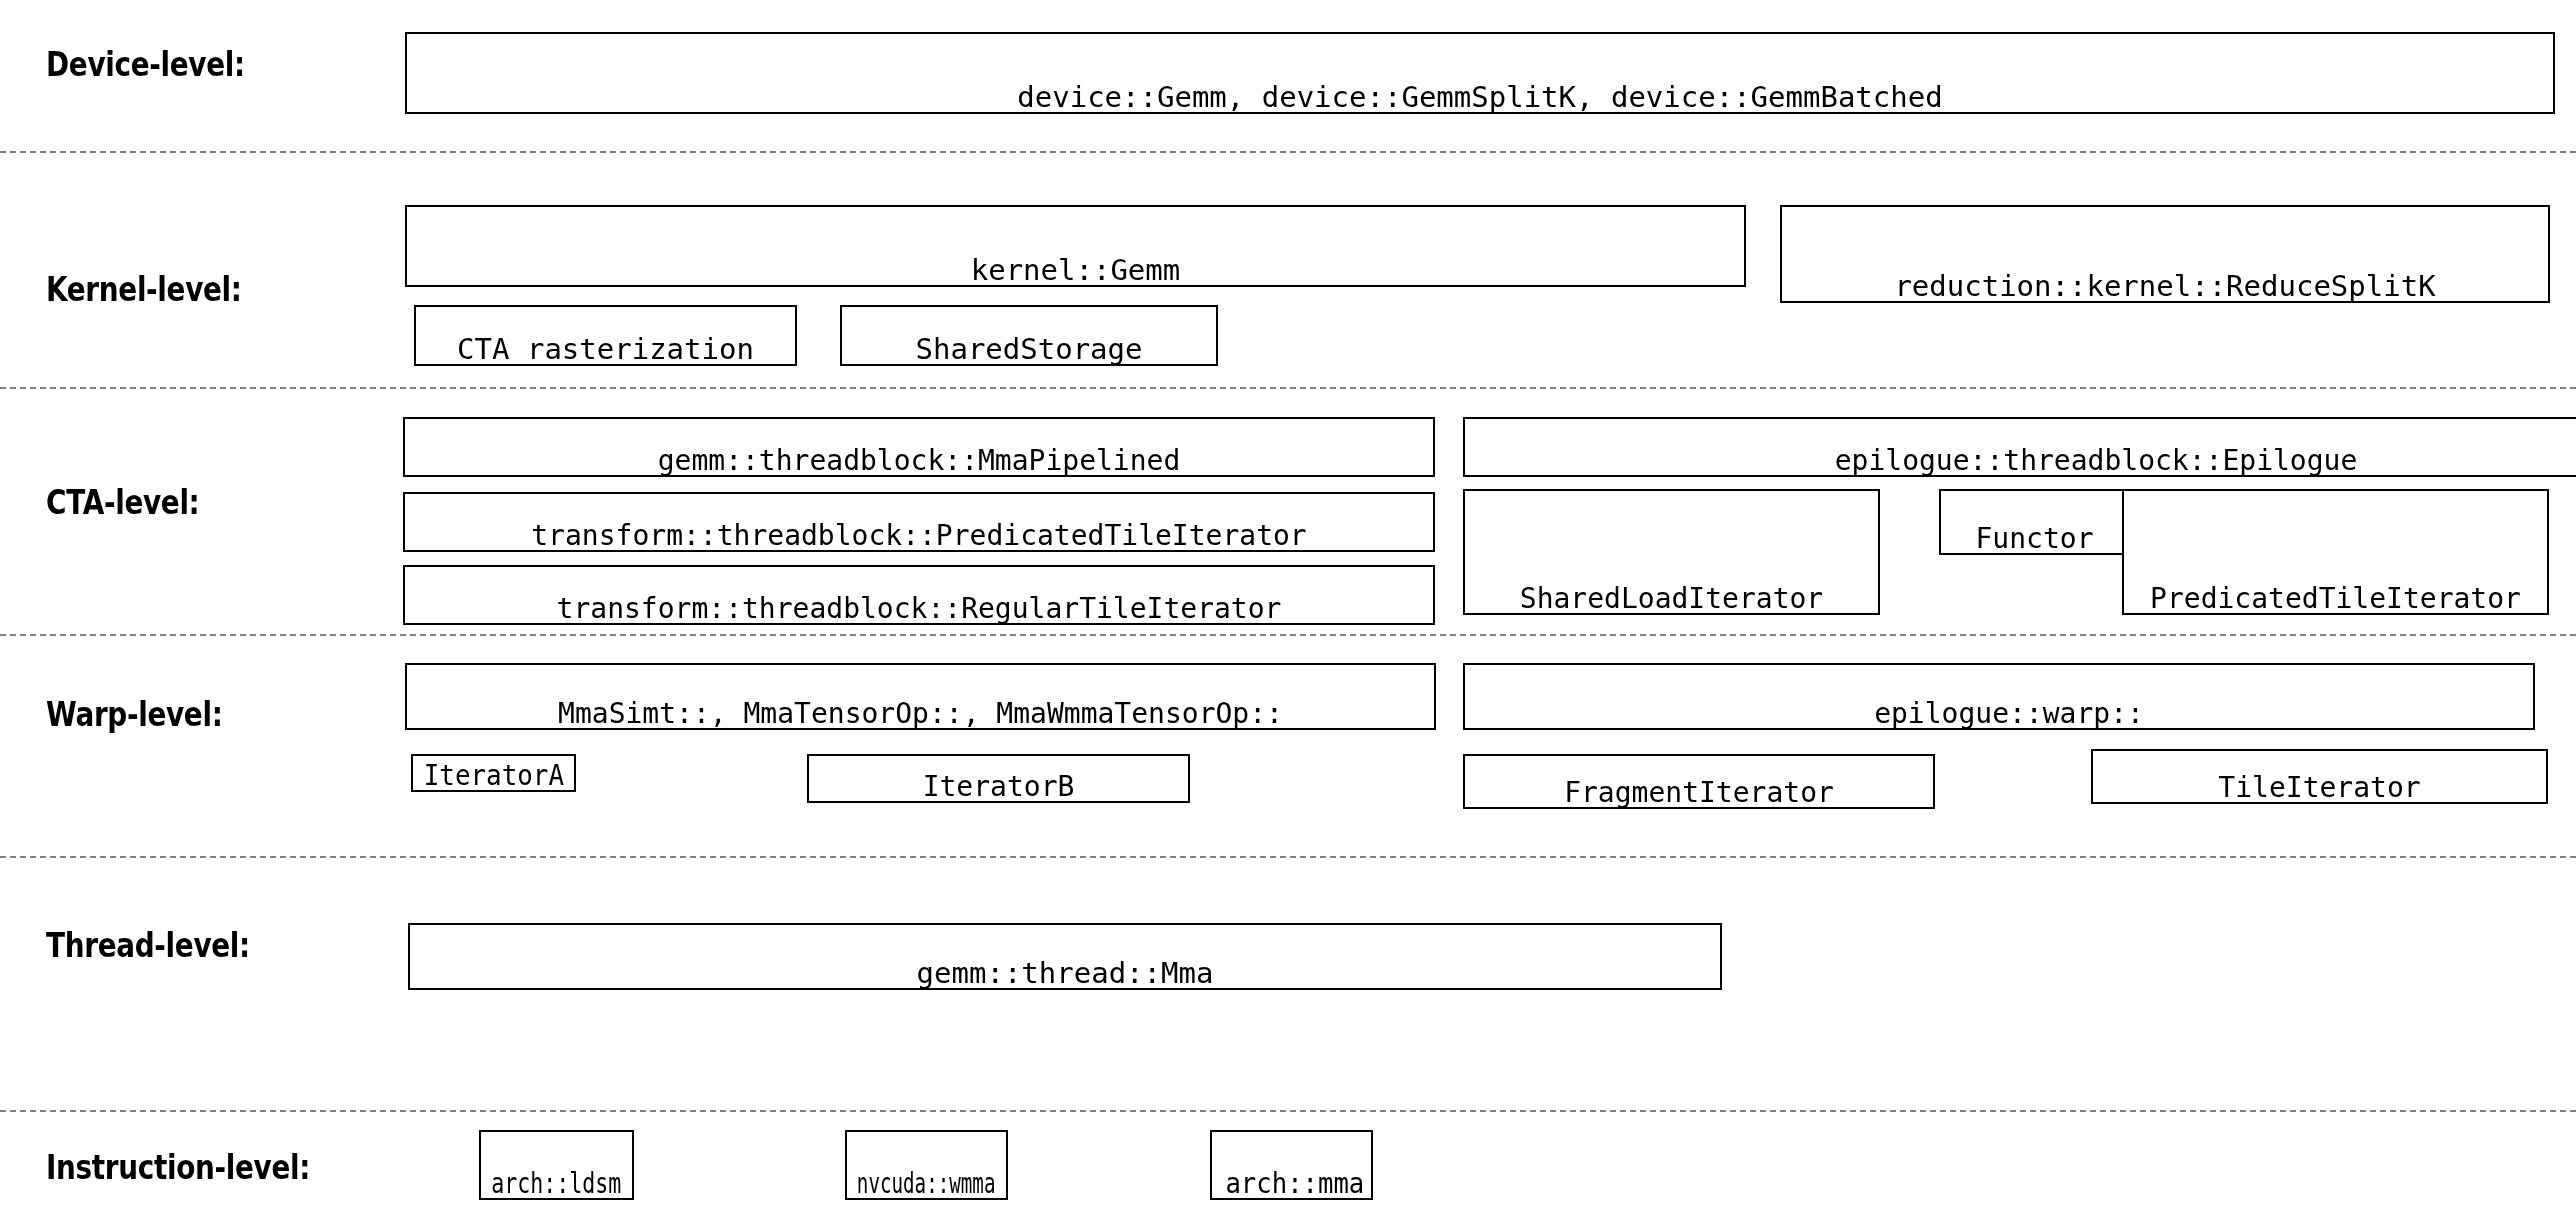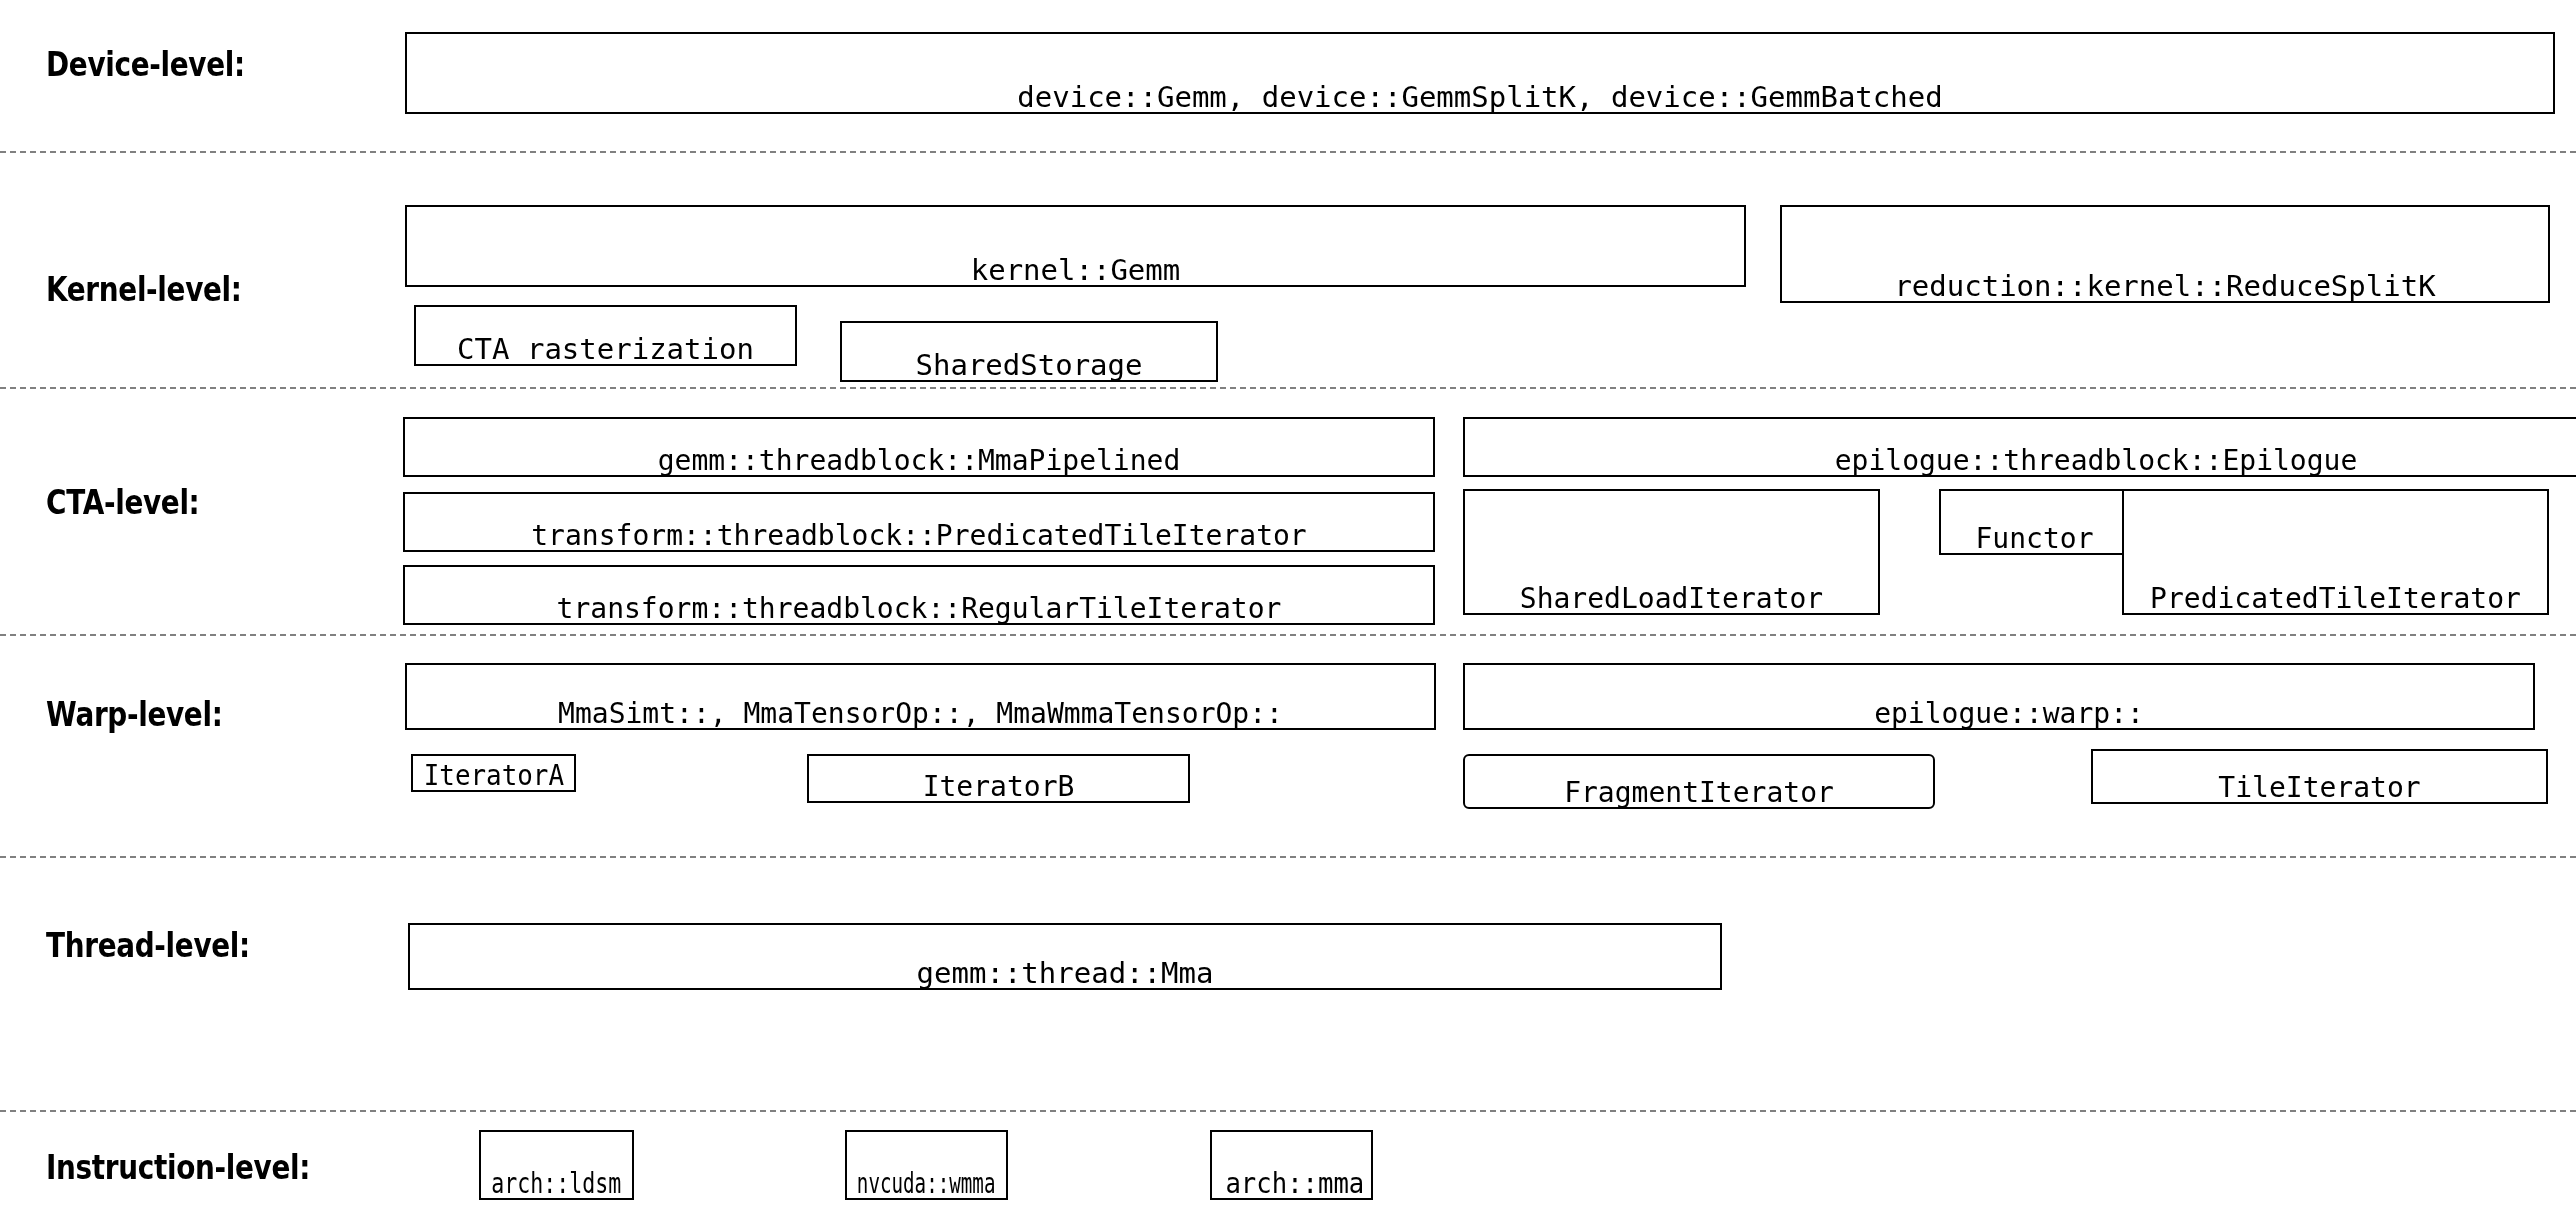--- a/index.html
+++ b/index.html
@@ -71,21 +71,21 @@
   </div>
 
   <div class="box" style="left:1780px; top:205px; width:770px; height:98px; font-size:29px;">
     <span>reduction::kernel::ReduceSplitK</span>
   </div>
 
   <div class="box" style="left:414px; top:305px; width:383px; height:61px; font-size:29px;">
     <span>CTA rasterization</span>
   </div>
 
-  <div class="box" style="left:840px; top:305px; width:378px; height:61px; font-size:29px;margin-top:16px;">
+  <div class="box" style="left:840px; top:305px; width:378px; height:61px; font-size:29px;">
     <span>SharedStorage</span>
   </div>
 
   <div class="sep" style="top:387px;"></div>
 
   <div class="row-label" style="left:46px; top:485px;">CTA-level:</div>
 
   <div class="box" style="left:403px; top:417px; width:1032px; height:60px; font-size:28px;">
     <span>gemm::threadblock::MmaPipelined</span>
   </div>
@@ -127,21 +127,21 @@
   </div>
 
   <div class="box" style="left:411px; top:754px; width:165px; height:38px; font-size:28px;">
     <span style="display: inline-block; transform-origin: center center; transform: scaleX(0.925);">IteratorA</span>
   </div>
 
   <div class="box" style="left:807px; top:754px; width:383px; height:49px; font-size:28px;">
     <span>IteratorB</span>
   </div>
 
-  <div class="box" style="left:1463px; top:754px; width:472px; height:55px; font-size:28px;border-radius:6px;">
+  <div class="box" style="left:1463px; top:754px; width:472px; height:55px; font-size:28px;">
     <span>FragmentIterator</span>
   </div>
 
   <div class="box" style="left:2091px; top:749px; width:457px; height:55px; font-size:28px;">
     <span>TileIterator</span>
   </div>
 
   <div class="sep" style="top:856px;"></div>
 
   <div class="row-label" style="left:46px; top:928px;">Thread-level:</div>

